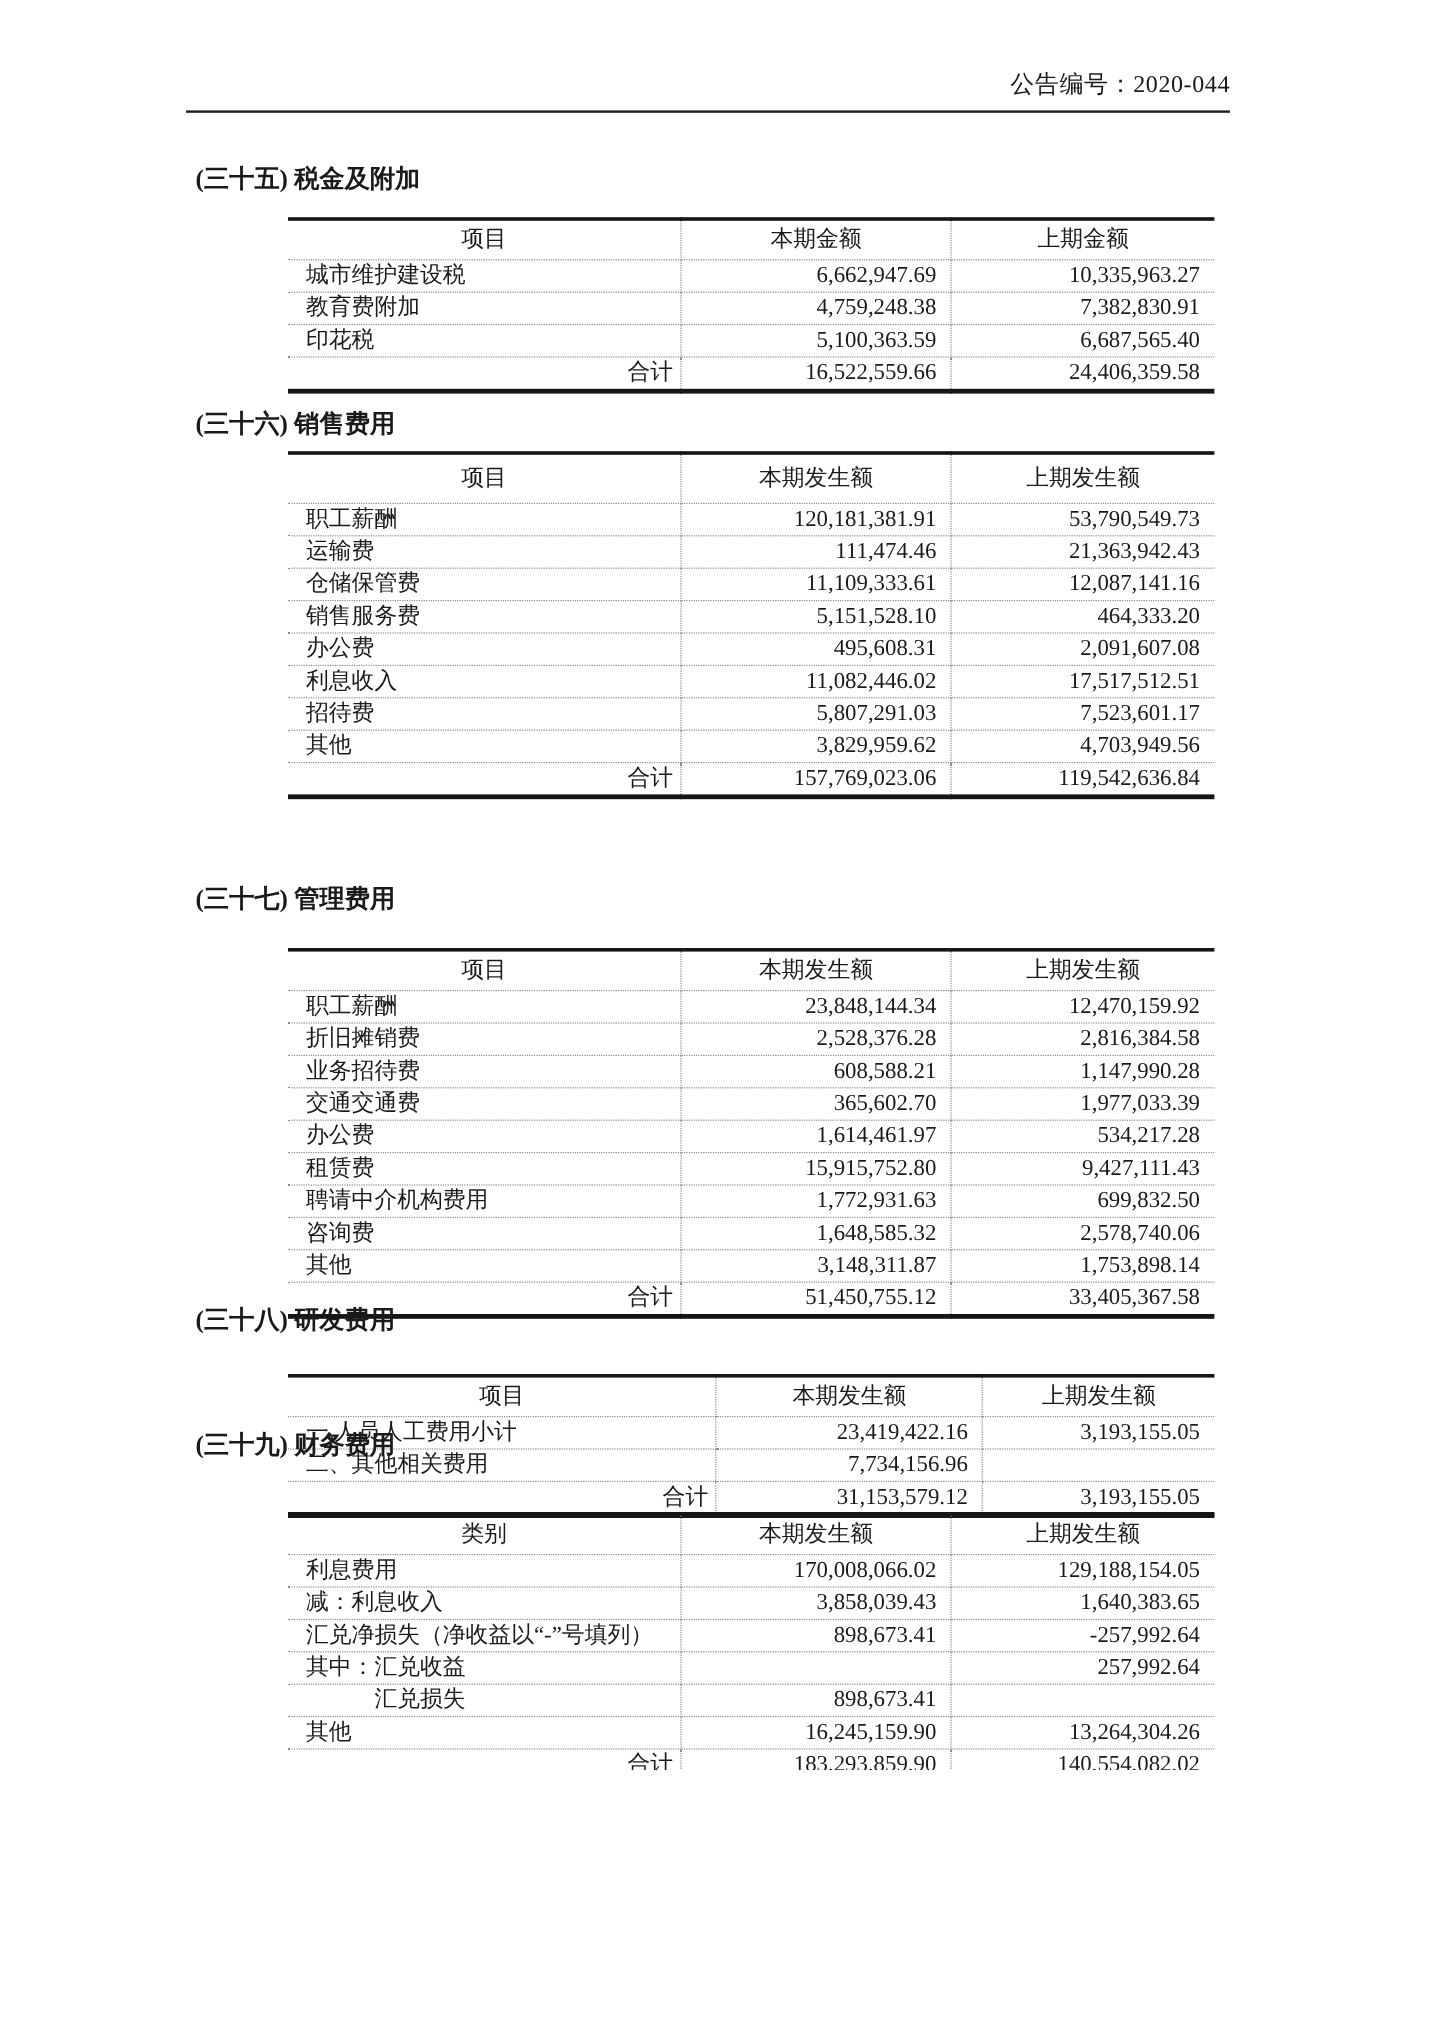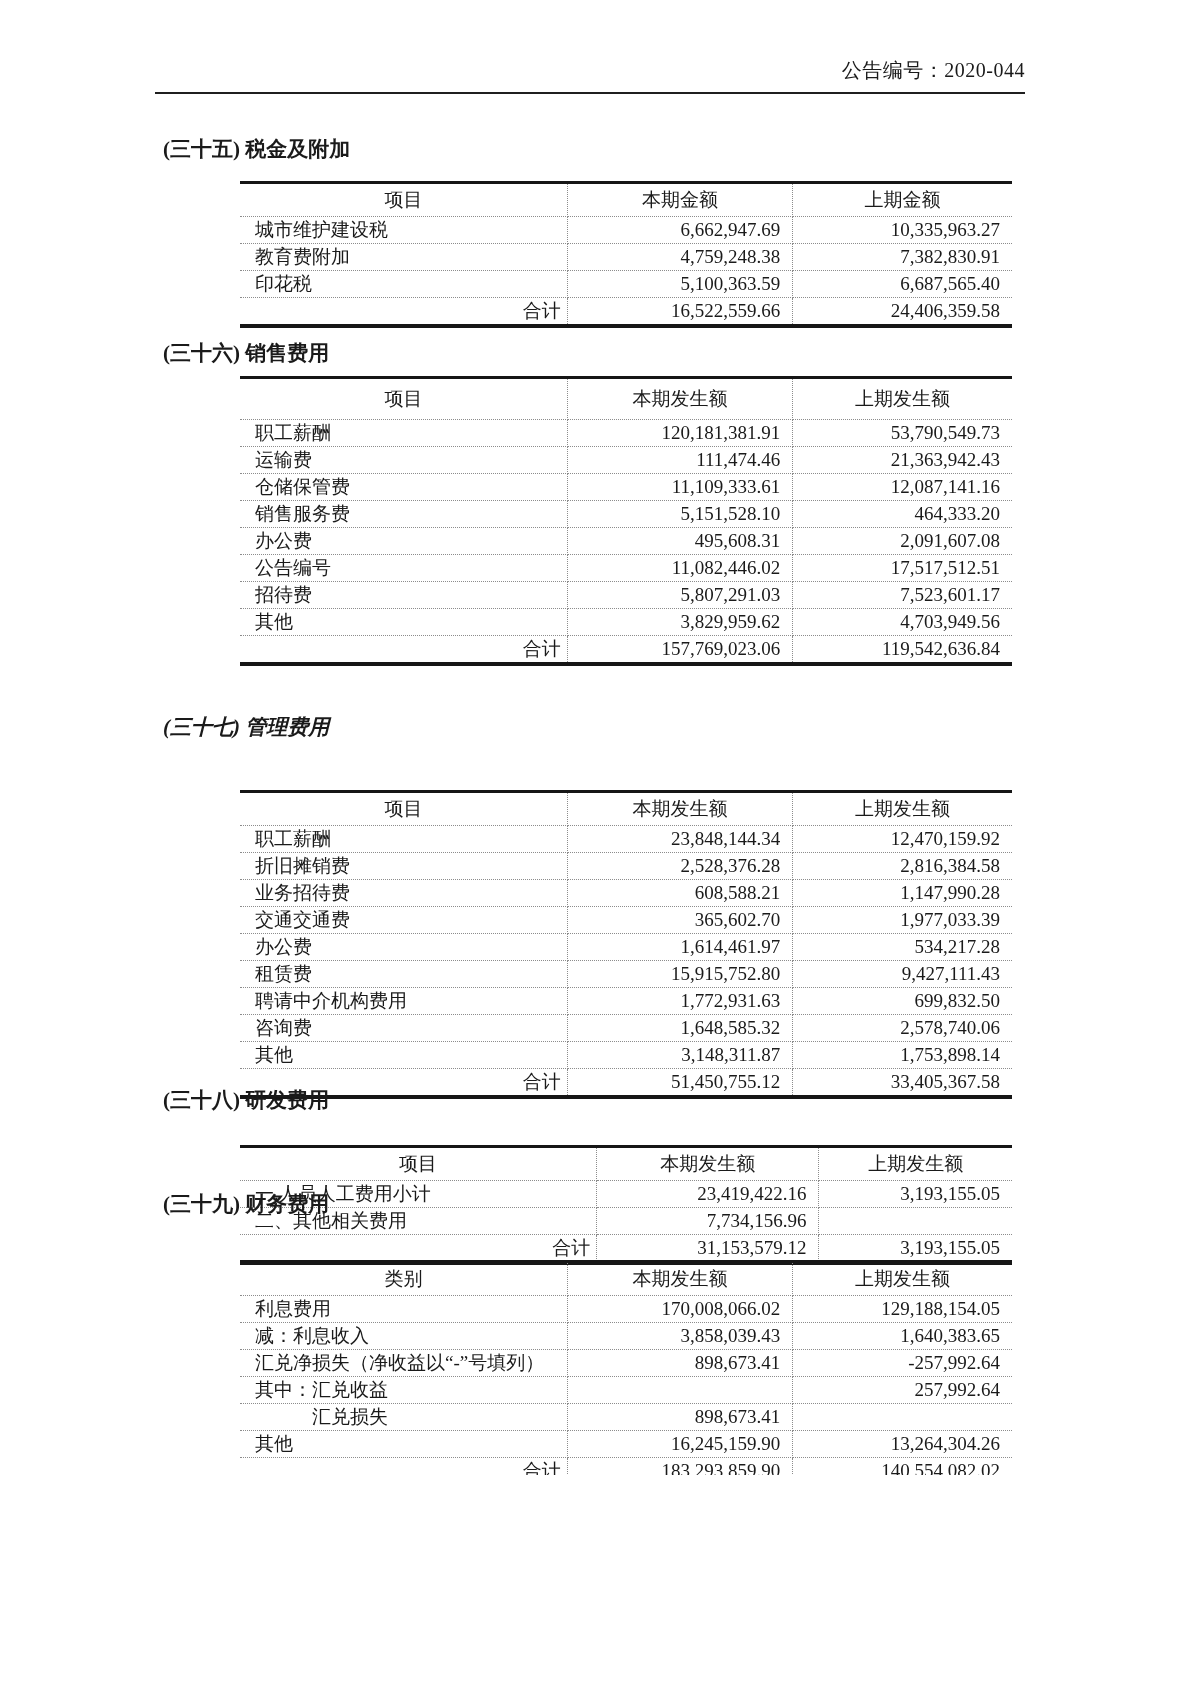--- a/index.html
+++ b/index.html
@@ -32,21 +32,21 @@
     position: absolute;
     left: 163px;
     margin: 0;
     font-size: 21px;
     font-weight: bold;
     font-family: "Liberation Serif", serif;
     white-space: nowrap;
   }
   .h0 { top: 135px; }
   .h1 { top: 339px; }
-  .h2 { top: 713px; font-style: italic; }
+  .h2 { top: 735px; }
   .h3 { top: 1086px; }
   .h4 { top: 1190px; font-family: Liberation Serif, serif; }
 
   table.fin-table {
     position: absolute;
     left: 240px;
     width: 772px;
     border-collapse: collapse;
     table-layout: fixed;
     border-top: 3px solid #161616;
@@ -177,21 +177,21 @@
           <td class="c-label">销售服务费</td>
           <td class="c-num">5,151,528.10</td>
           <td class="c-num">464,333.20</td>
         </tr>
         <tr class="data-row">
           <td class="c-label">办公费</td>
           <td class="c-num">495,608.31</td>
           <td class="c-num">2,091,607.08</td>
         </tr>
         <tr class="data-row">
-          <td class="c-label">公告编号</td>
+          <td class="c-label">利息收入</td>
           <td class="c-num">11,082,446.02</td>
           <td class="c-num">17,517,512.51</td>
         </tr>
         <tr class="data-row">
           <td class="c-label">招待费</td>
           <td class="c-num">5,807,291.03</td>
           <td class="c-num">7,523,601.17</td>
         </tr>
         <tr class="data-row">
           <td class="c-label">其他</td>

